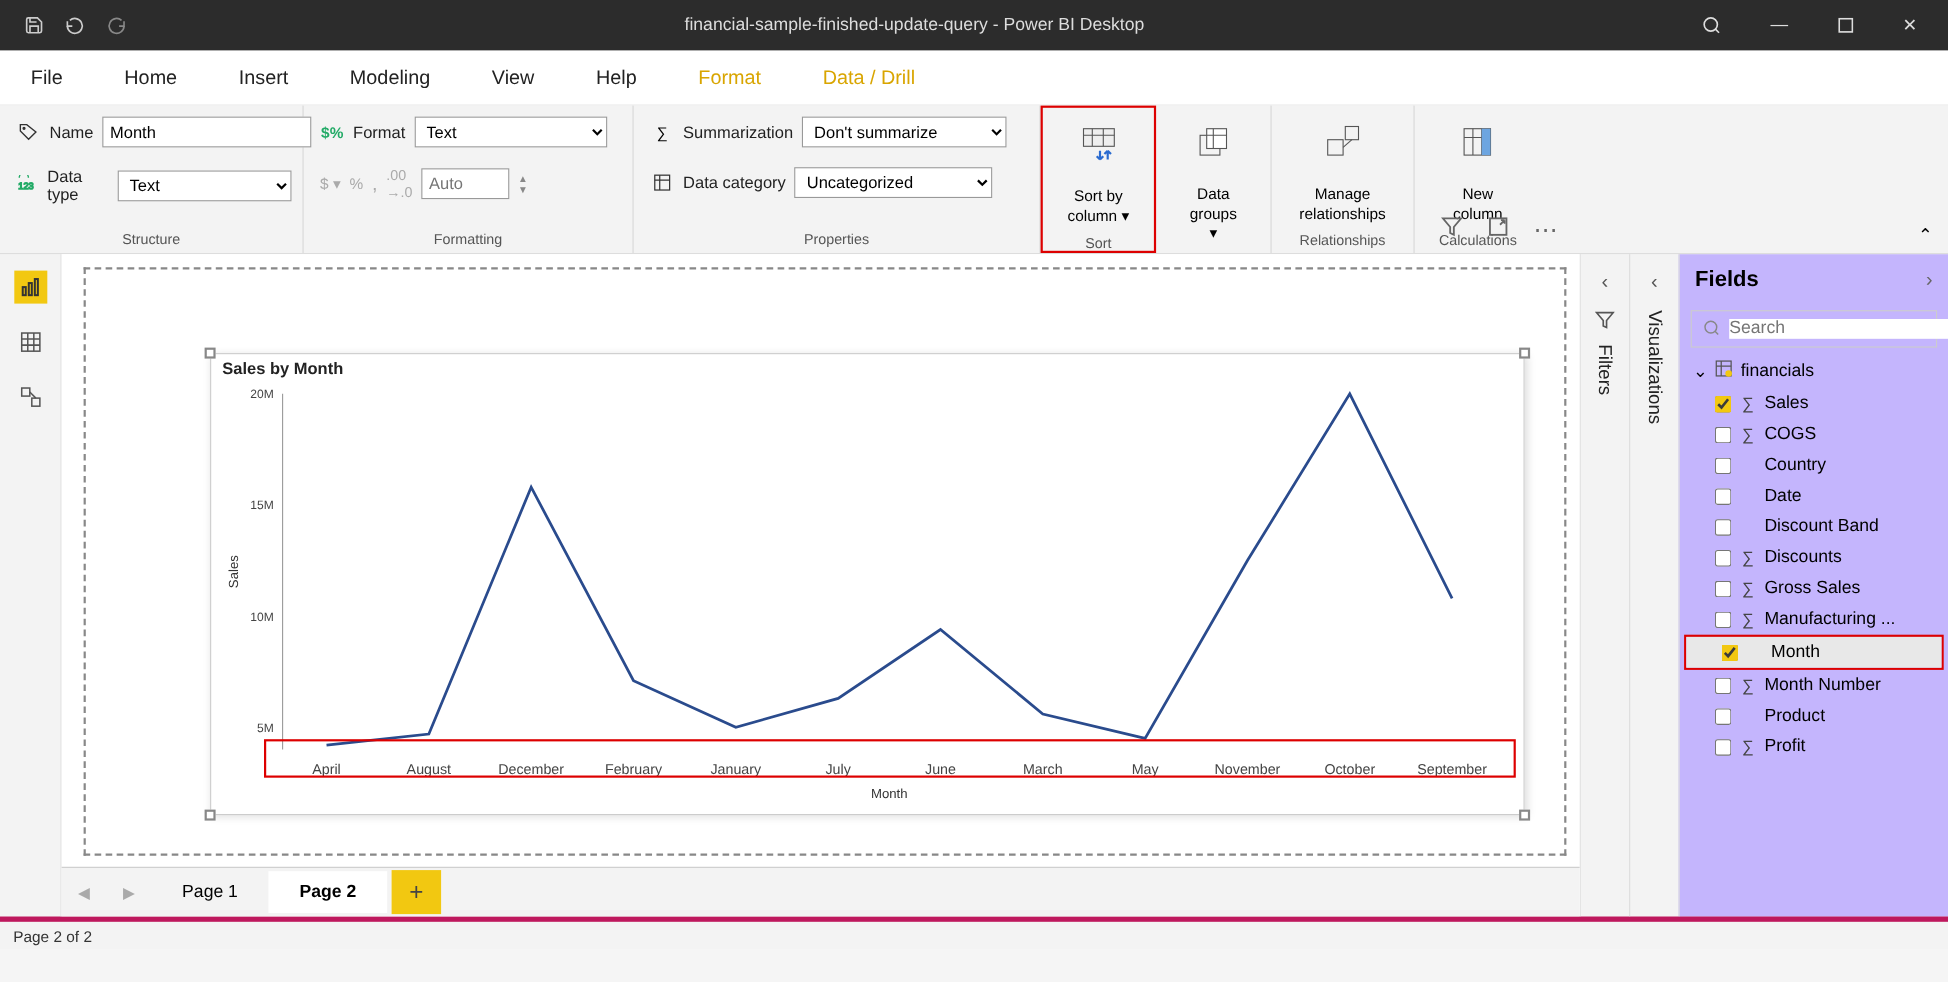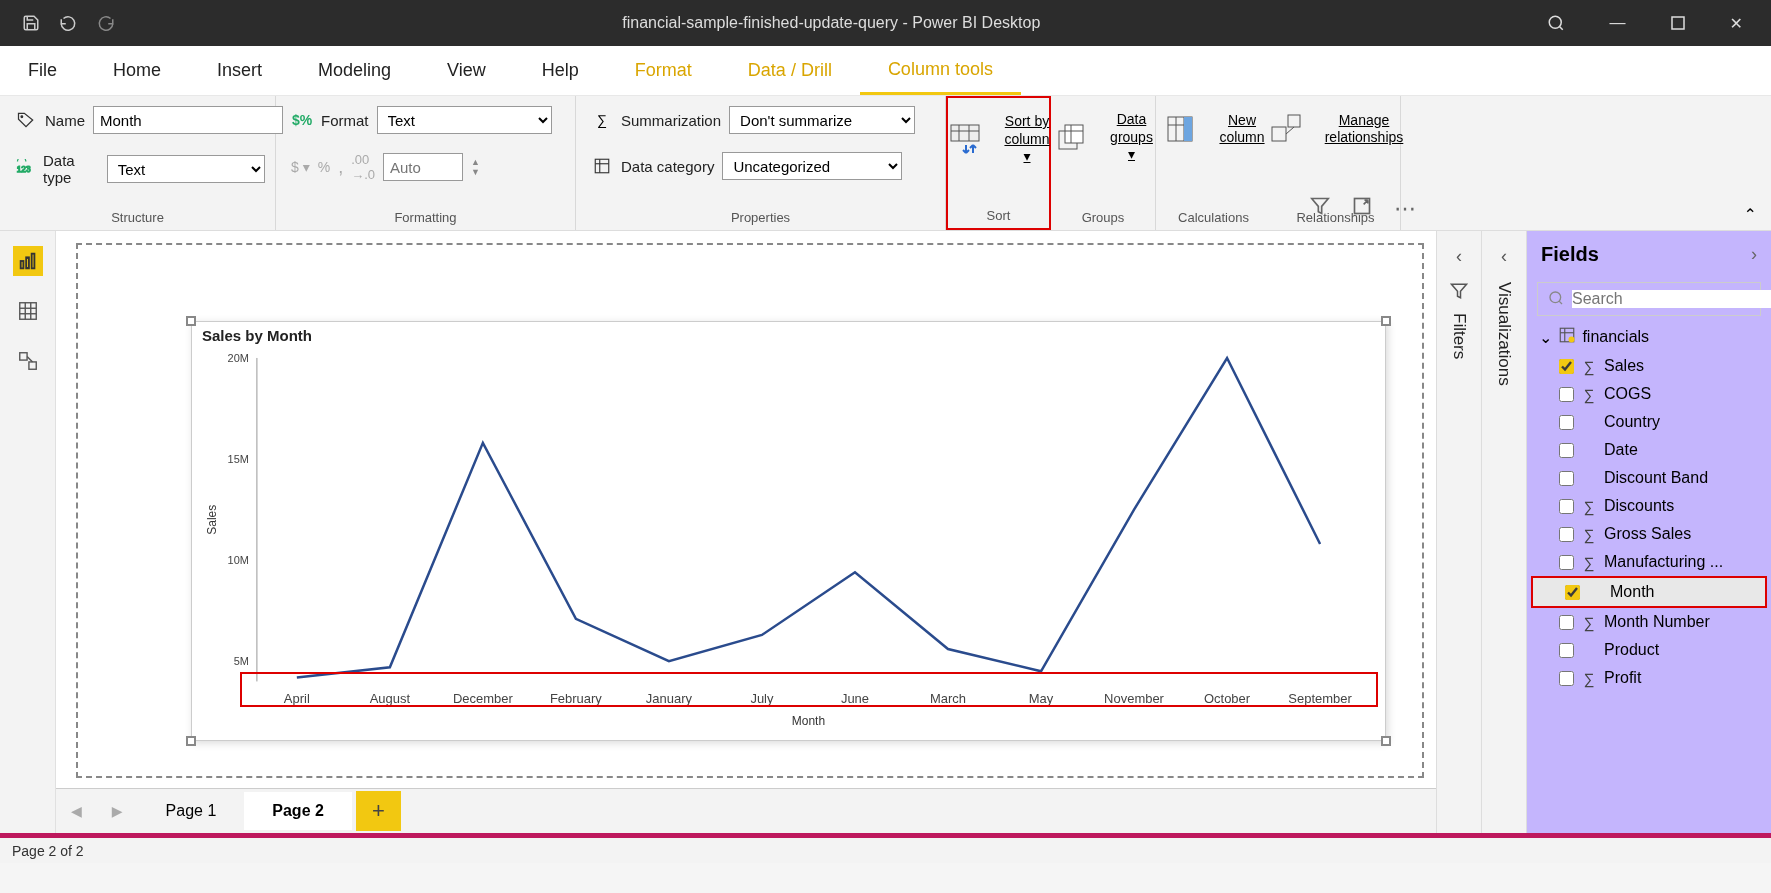--- a/index.html
+++ b/index.html
@@ -21,21 +21,21 @@
 
 
 .ribbon { height: 135px; background: #f3f3f3; display: flex; align-items: stretch; border-bottom: 1px solid #ddd; position: relative; }
 .ribbon-group { display: flex; flex-direction: column; padding: 10px 15px 5px 15px; border-right: 1px solid #d8d8d8; }
 .ribbon-group-body { flex: 1; display: flex; align-items: flex-start; gap: 12px; }
 .ribbon-group-label { text-align: center; font-size: 13px; color: #555; margin-top: 3px; }
 .ribbon-row { display: flex; align-items: center; gap: 8px; margin-bottom: 8px; }
 .ribbon-row label { font-size: 15px; color: #222; }
 .ribbon-input, .ribbon-select { height: 28px; border: 1px solid #999; background: #fff; padding: 0 6px; font-size: 15px; }
 .ribbon-icon-small { width: 22px; height: 22px; display: inline-flex; align-items: center; justify-content: center; }
-.ribbon-btn-big { display: flex; flex-direction: row; align-items: center; gap: 21px; padding: 5px 12px; cursor: pointer; text-decoration: underline; }
+.ribbon-btn-big { display: flex; flex-direction: column; align-items: center; gap: 21px; padding: 5px 12px; cursor: pointer; }
 .ribbon-btn-big .icon { width: 36px; height: 36px; display: flex; align-items: center; justify-content: center; }
 .ribbon-btn-big .lbl { font-size: 14px; text-align: center; line-height: 1.25; }
 .red-outline { border: 2px solid #d00; }
 .ribbon-collapse { position: absolute; right: 14px; bottom: 6px; font-size: 16px; cursor: pointer; }
 
 
 .main { display: flex; height: 602px; }
 .leftbar { width: 56px; background: #f3f3f3; display: flex; flex-direction: column; align-items: center; padding-top: 15px; gap: 20px; border-right: 1px solid #e0e0e0; }
 .leftbar .nav-btn { width: 30px; height: 30px; display: flex; align-items: center; justify-content: center; cursor: pointer; }
 .leftbar .nav-btn.active { background: #f2c811; }
@@ -130,21 +130,20 @@
 
 <div class="menubar" id="menubar">
     <div class="menu-tab">File</div>
     <div class="menu-tab">Home</div>
     <div class="menu-tab">Insert</div>
     <div class="menu-tab">Modeling</div>
     <div class="menu-tab">View</div>
     <div class="menu-tab">Help</div>
     <div class="menu-tab highlighted">Format</div>
     <div class="menu-tab highlighted">Data / Drill</div>
-    <div class="menu-tab active">Column tools</div>
   </div>
 
 <div class="ribbon">
   <div class="ribbon-group" style="width:276px">
     <div class="ribbon-group-body" style="flex-direction:column; gap:10px">
       <div class="ribbon-row">
         <span class="ribbon-icon-small">
             <svg width="20" height="20" viewBox="0 0 24 24" fill="none" stroke="#333" stroke-width="1.5">
               <path d="M20 12l-8 8-9-9V4h7z"></path>
               <circle cx="7" cy="8" r="1" fill="#333"></circle>
@@ -242,54 +241,54 @@
               <line x1="18" y1="6" x2="18" y2="24"></line>
             </svg>
           </span>
         <span class="lbl"><span style="white-space:pre-line">Data
 groups</span> ▾</span>
       </div>
     </div>
     <div class="ribbon-group-label">Groups</div>
   </div>
 
+  <div class="ribbon-group" style="width:130px">
+    <div class="ribbon-group-body" style="justify-content:center">
+      <div class="ribbon-btn-big">
+        <span class="icon">
+            <svg width="36" height="36" viewBox="0 0 36 36" fill="none" stroke="#555">
+              <rect x="4" y="16" width="14" height="14"></rect>
+              <rect x="20" y="4" width="12" height="12"></rect>
+              <line x1="18" y1="23" x2="26" y2="16"></line>
+            </svg>
+          </span>
+        <span class="lbl" style="white-space:pre-line">Manage
+relationships</span>
+      </div>
+    </div>
+    <div class="ribbon-group-label">Relationships</div>
+  </div>
+
   <div class="ribbon-group" style="width:115px;border-right:none">
     <div class="ribbon-group-body" style="justify-content:center">
       <div class="ribbon-btn-big">
         <span class="icon">
             <svg width="36" height="36" viewBox="0 0 36 36" fill="none" stroke="#555">
               <rect x="6" y="6" width="24" height="24"></rect>
               <line x1="6" y1="14" x2="30" y2="14"></line>
               <line x1="14" y1="6" x2="14" y2="30"></line>
               <line x1="22" y1="6" x2="22" y2="30"></line>
               <rect x="22" y="6" width="8" height="24" fill="#6da5e0" stroke="none"></rect>
             </svg>
           </span>
         <span class="lbl" style="white-space:pre-line">New
 column</span>
       </div>
     </div>
     <div class="ribbon-group-label">Calculations</div>
-  </div>
-
-  <div class="ribbon-group" style="width:130px">
-    <div class="ribbon-group-body" style="justify-content:center">
-      <div class="ribbon-btn-big">
-        <span class="icon">
-            <svg width="36" height="36" viewBox="0 0 36 36" fill="none" stroke="#555">
-              <rect x="4" y="16" width="14" height="14"></rect>
-              <rect x="20" y="4" width="12" height="12"></rect>
-              <line x1="18" y1="23" x2="26" y2="16"></line>
-            </svg>
-          </span>
-        <span class="lbl" style="white-space:pre-line">Manage
-relationships</span>
-      </div>
-    </div>
-    <div class="ribbon-group-label">Relationships</div>
   </div>
   <span class="ribbon-collapse">⌃</span>
 </div>
 
 <div class="main">
   <div class="leftbar">
     <div class="nav-btn active">
         <svg width="22" height="22" viewBox="0 0 24 24" fill="none" stroke="#333" stroke-width="2">
           <rect x="4" y="12" width="3" height="8"></rect>
           <rect x="10" y="8" width="3" height="12"></rect>

